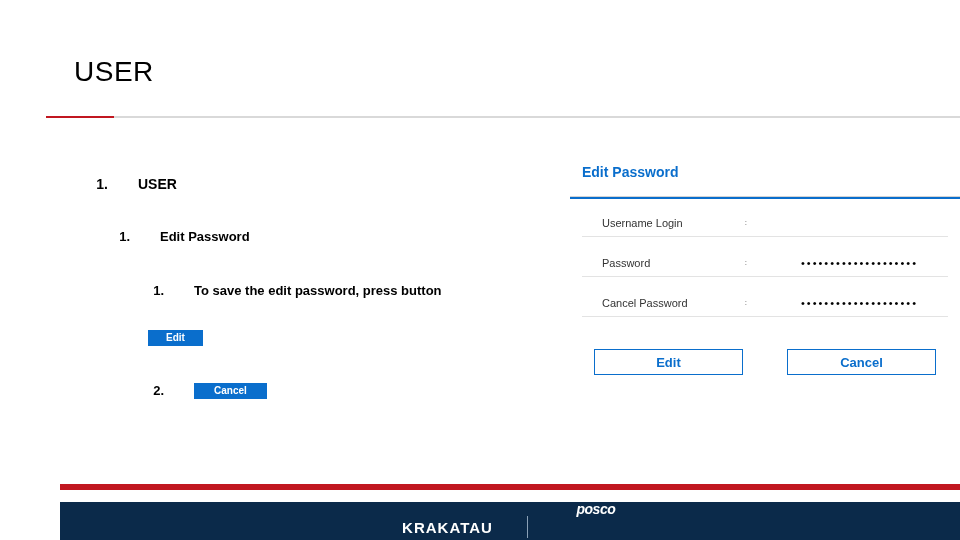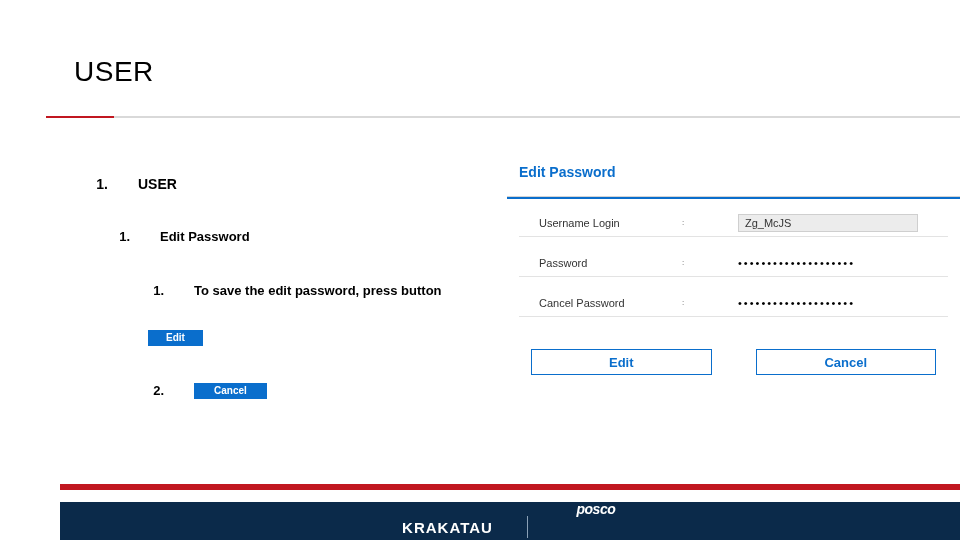--- a/index.html
+++ b/index.html
@@ -77,23 +77,20 @@
       </div>
     </div>
 
     <div class="right">
       <div class="panel-title">Edit Password</div>
 
       <div class="form-outer">
         <div class="form-row">
           <div class="lbl">Username Login</div>
           <div class="sep">:</div>
-          <div class="val">
-            <span class="input-box">Zg_McJS</span>
-          </div>
         </div>
         <div class="form-row">
           <div class="lbl">Password</div>
           <div class="sep">:</div>
           <div class="val">
             <span class="dots">••••••••••••••••••••</span>
           </div>
         </div>
         <div class="form-row">
           <div class="lbl">Cancel Password</div>

